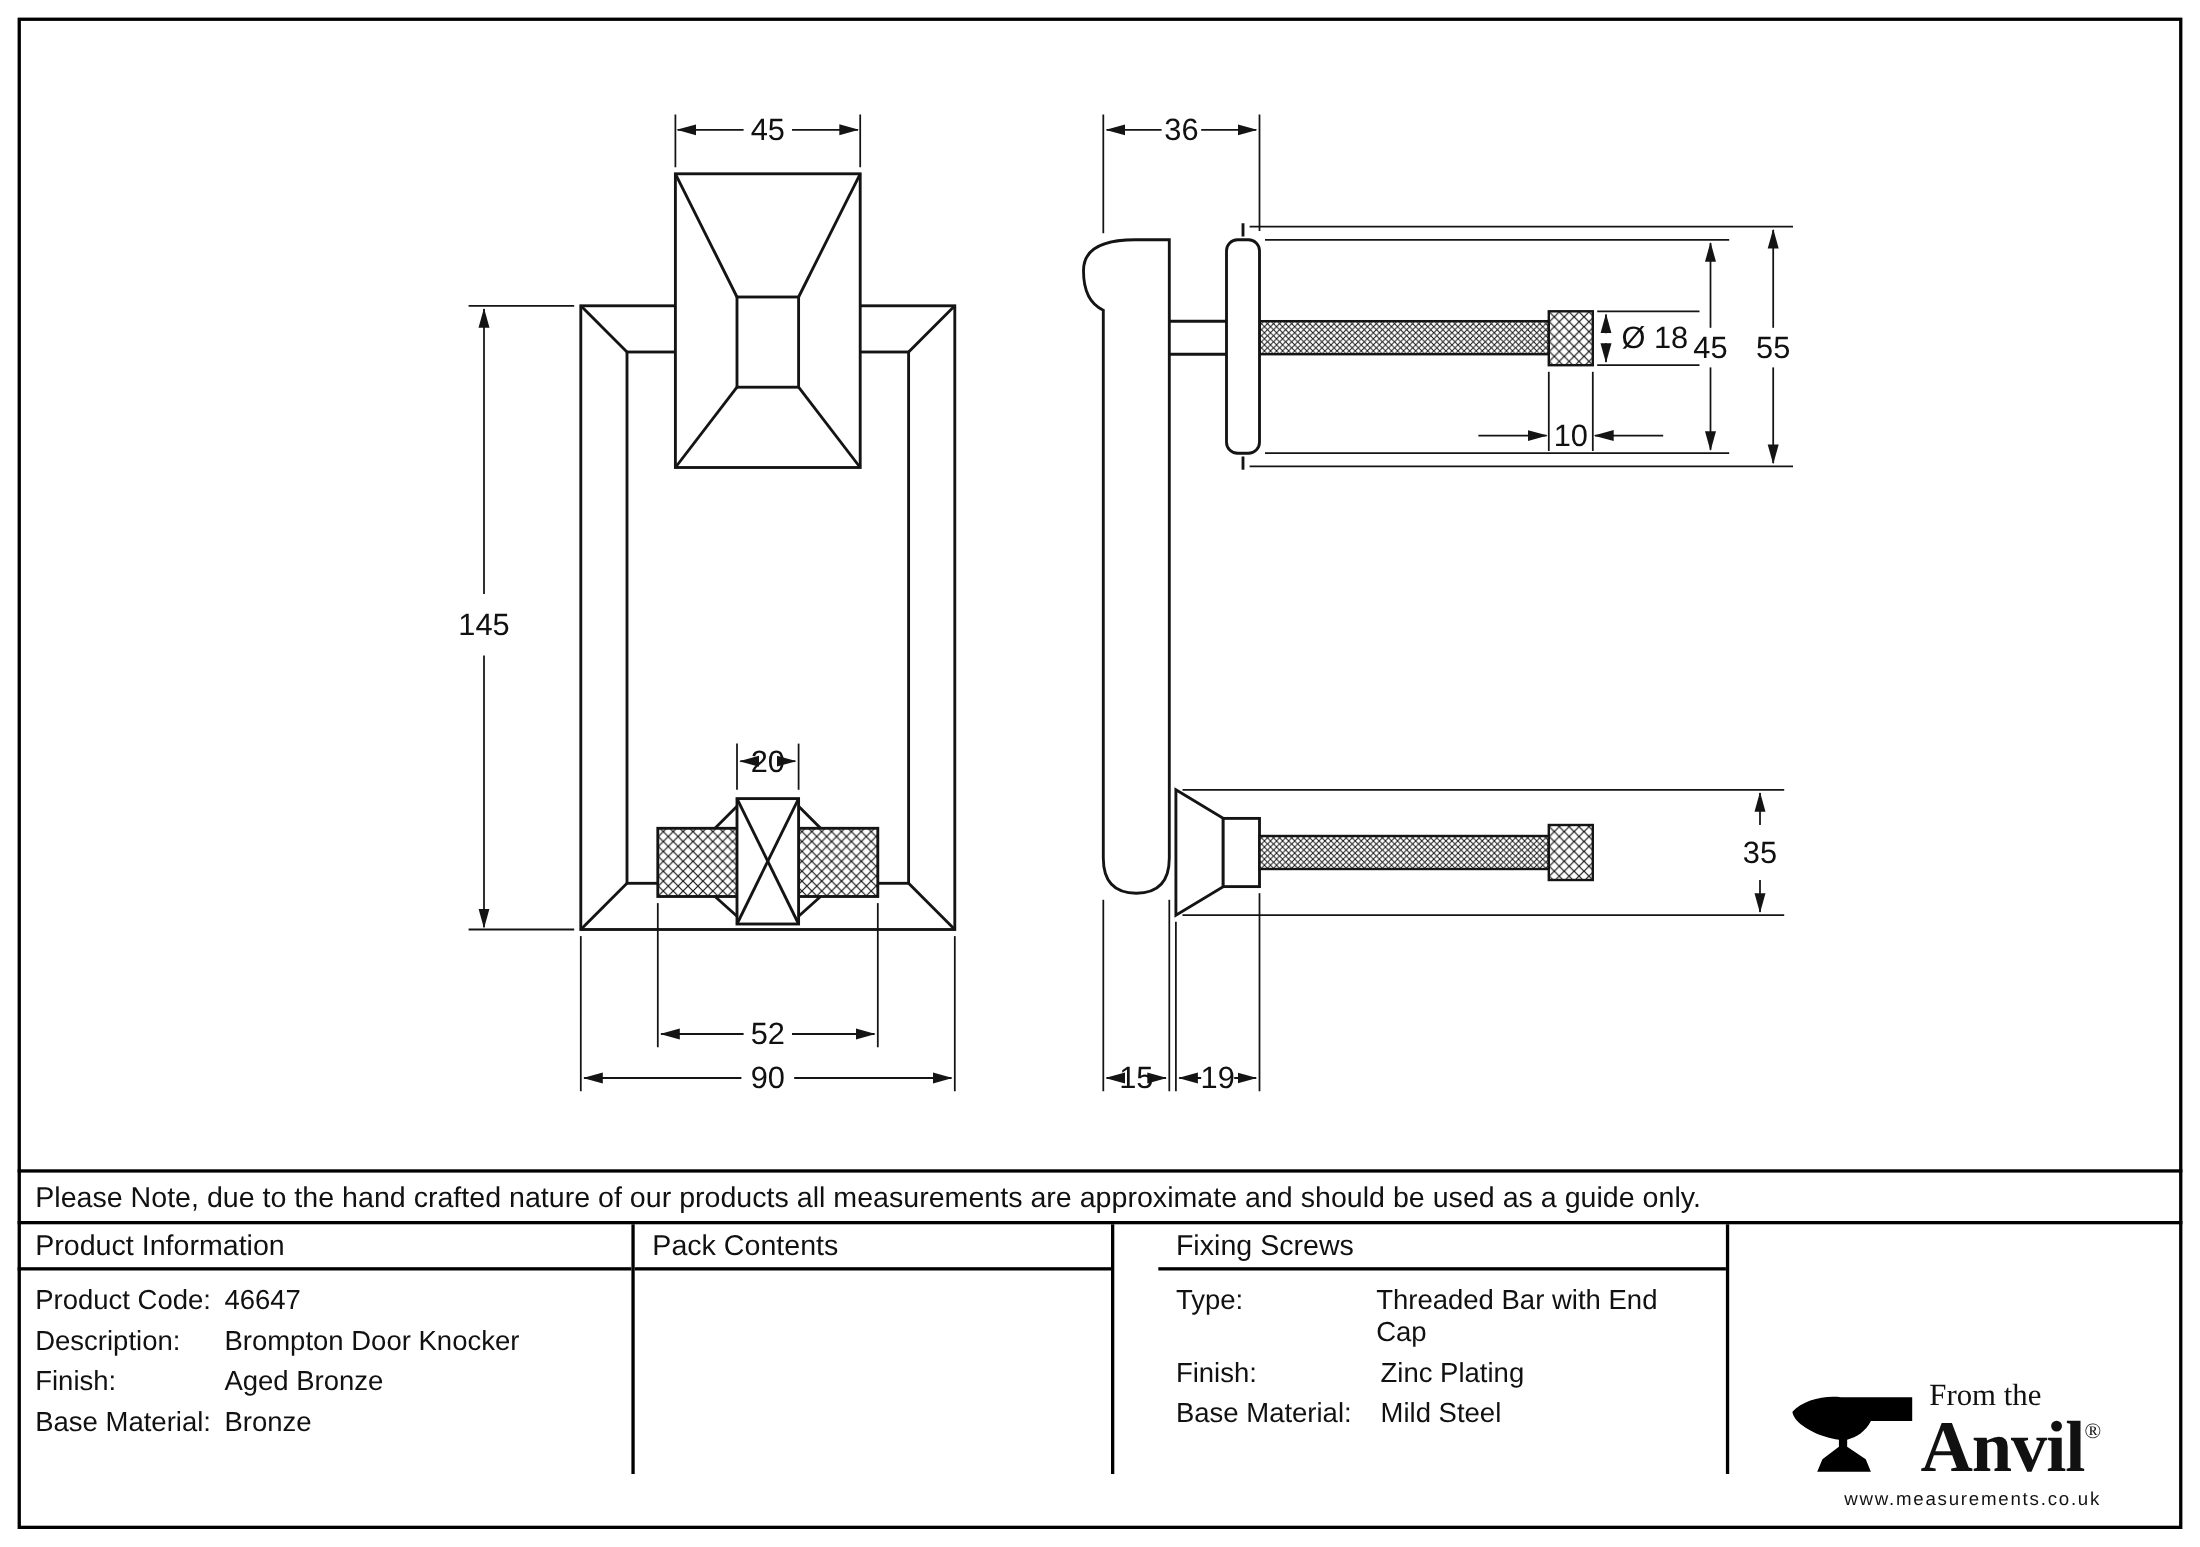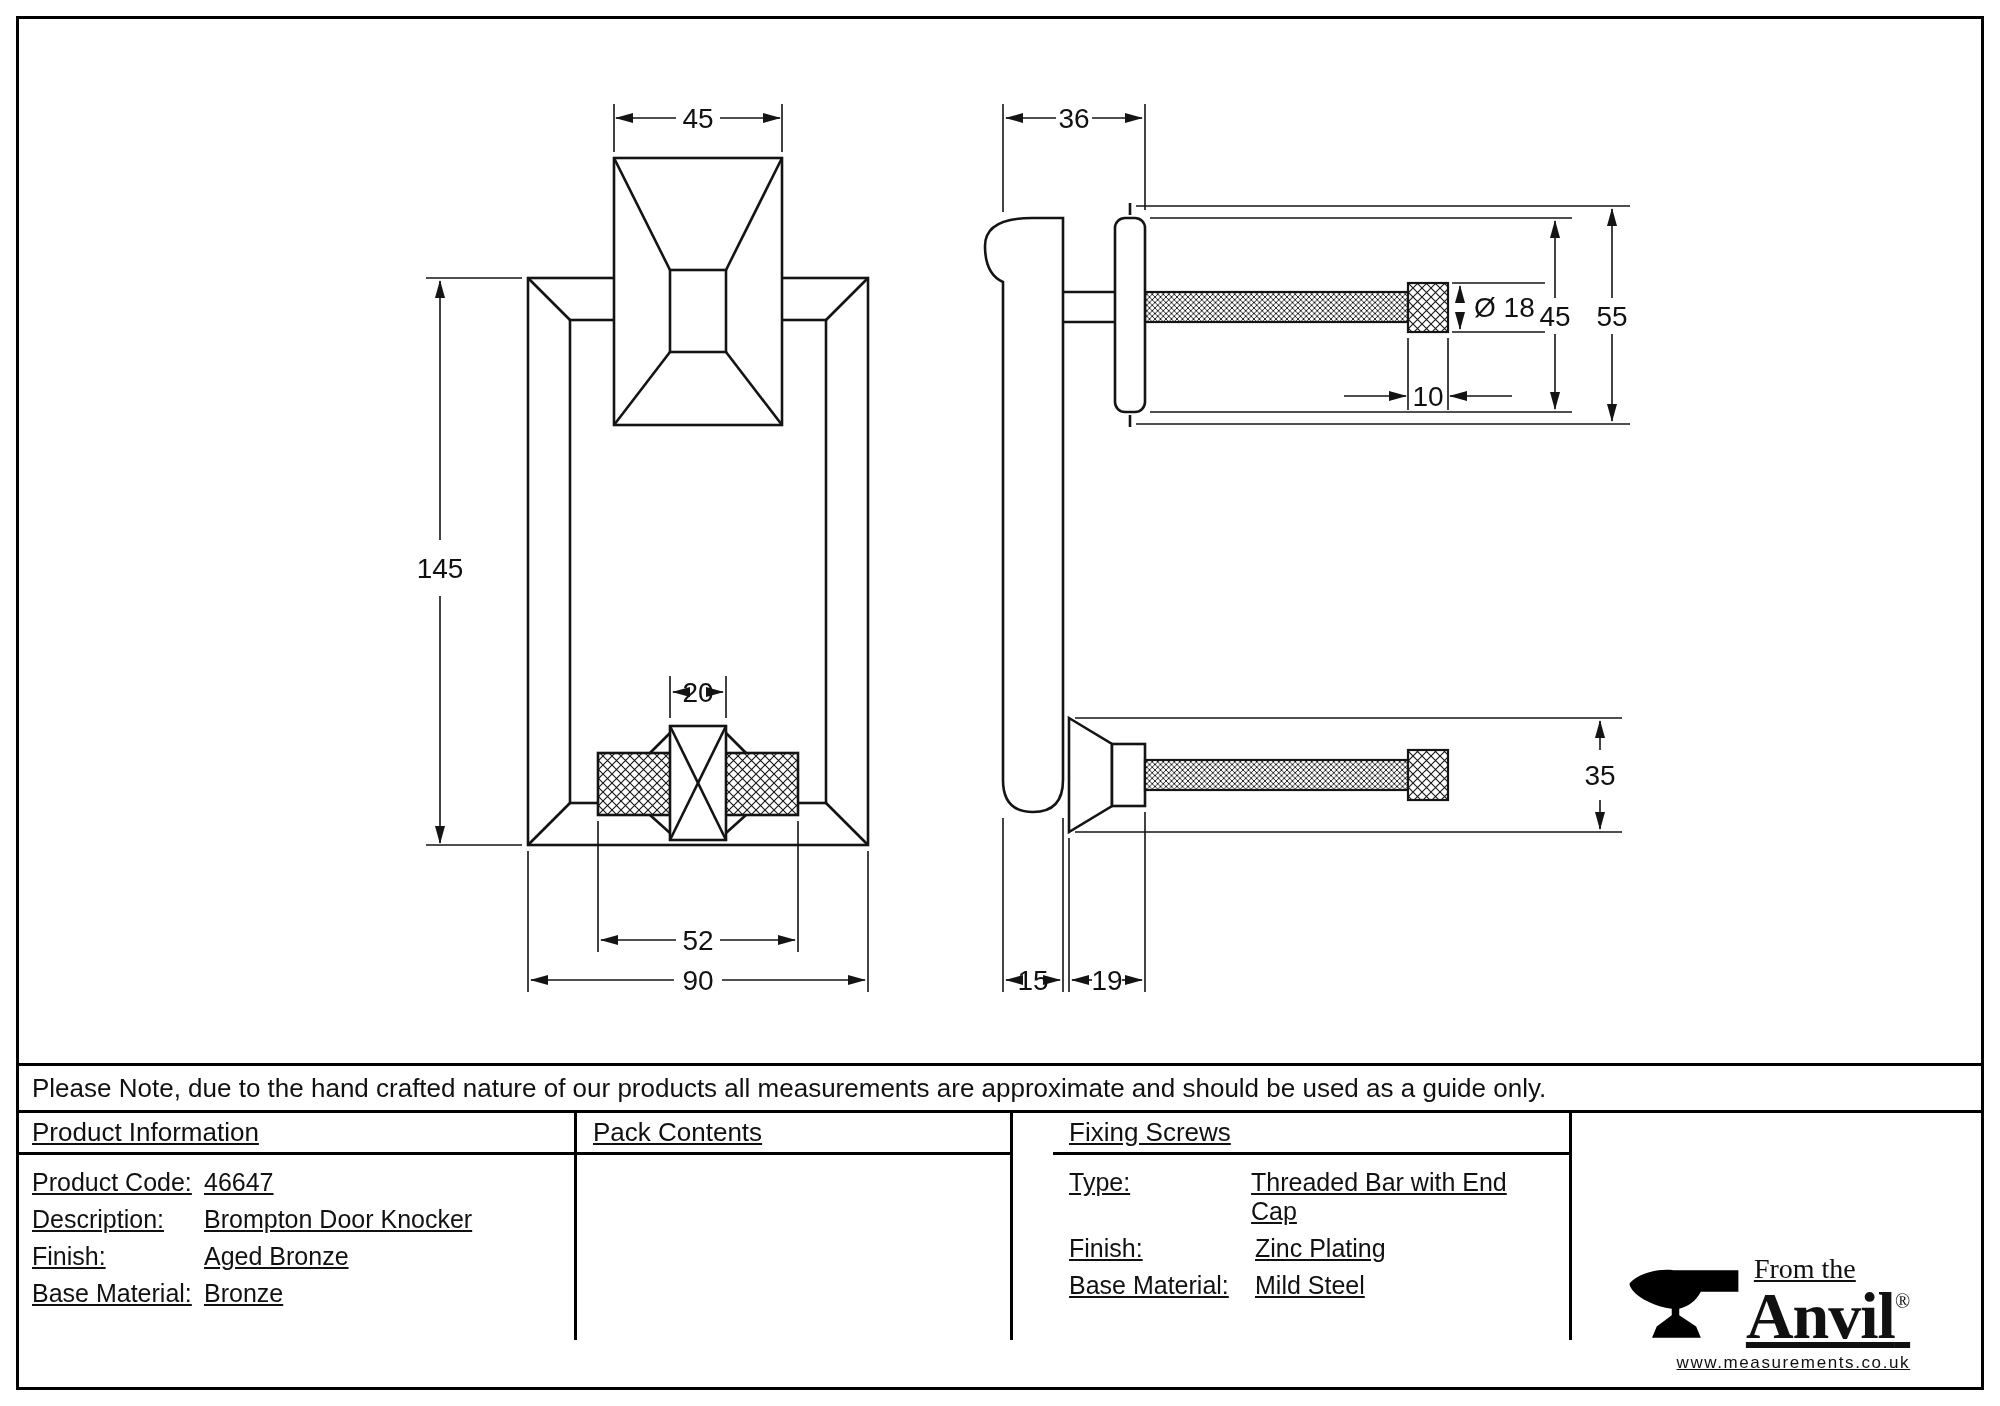--- a/index.html
+++ b/index.html
@@ -22,21 +22,21 @@
     font-family:"Liberation Sans", sans-serif; font-size:28px; fill:#111;
     text-anchor:middle; dominant-baseline:central;
   }
 
   .bottom { position:absolute; left:16px; top:1063px; width:1968px; height:277px; display:flex; flex-direction:column; }
   .note-row {
     height:50px; border-top:3px solid #000; border-bottom:3px solid #000;
     display:flex; align-items:center; padding:0 16px; font-size:26px;
   }
   .table { flex:1; display:flex; }
-  .tcol { height:100%; display:flex; flex-direction:column;text-decoration:underline; }
+  .tcol { height:100%; display:flex; flex-direction:column; }
   .tcol.c1 { width:561px; border-right:3px solid #000; }
   .tcol.c2 { width:436px; border-right:3px solid #000; }
   .tcol.c3 { width:559px; border-right:3px solid #000;padding-left:40px; }
   .tcol.c4 { flex:1; display:flex; align-items:center; justify-content:flex-end; padding-right:24px;margin-top:33px; }
   .thead { height:42px; border-bottom:3px solid #000; display:flex; align-items:center; padding:0 16px; font-size:26px; }
   .tbody { flex:1; padding:13px 16px; font-size:25px;border-radius:10px; }
   .kv { display:flex; margin-bottom:8px; }
   .c1 .kv .k { width:172px; }
   .c3 .kv .k { width:186px; }
   .list-item { margin-bottom:8px; }

